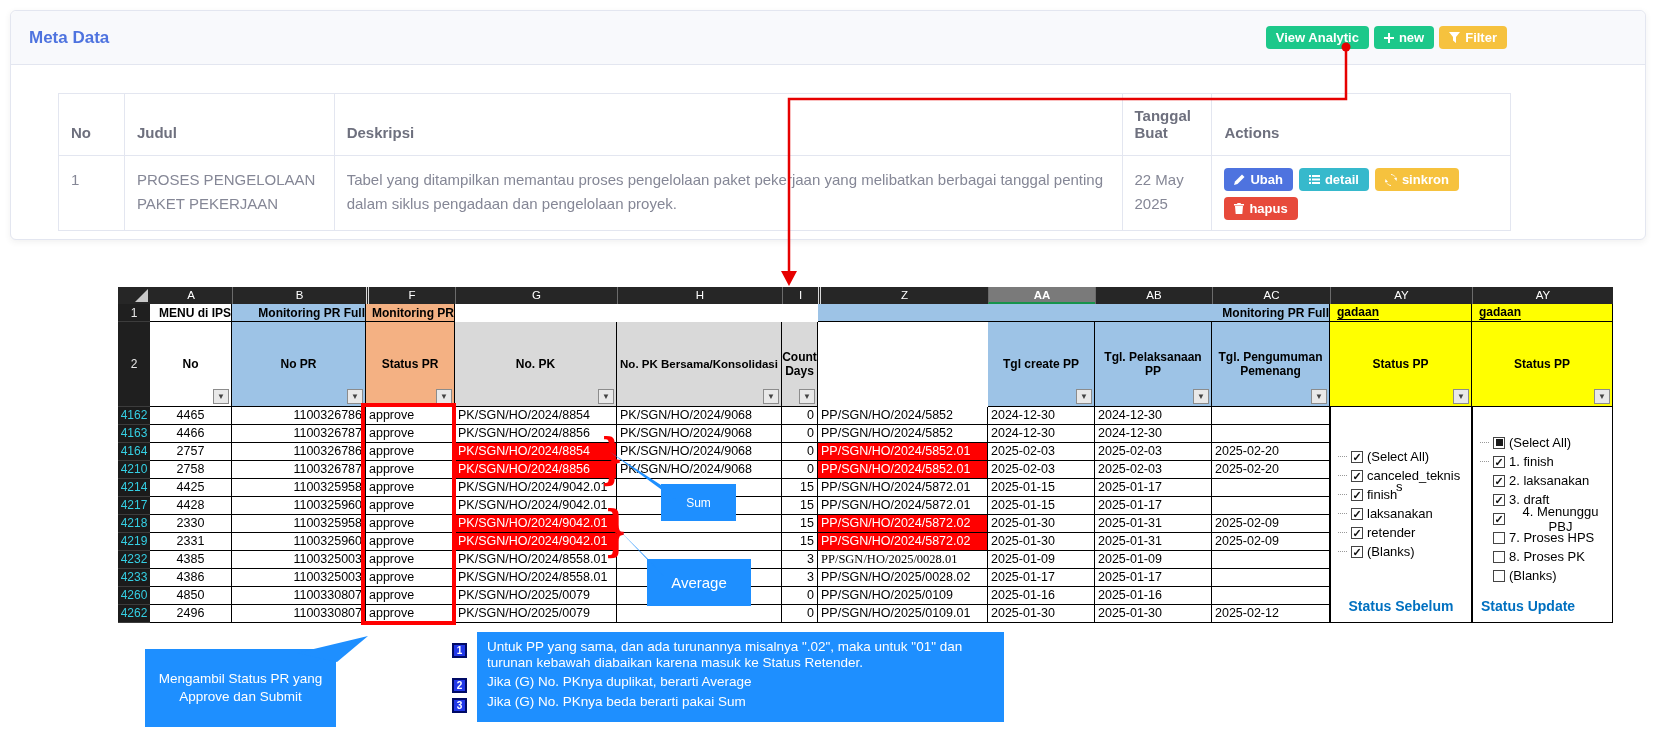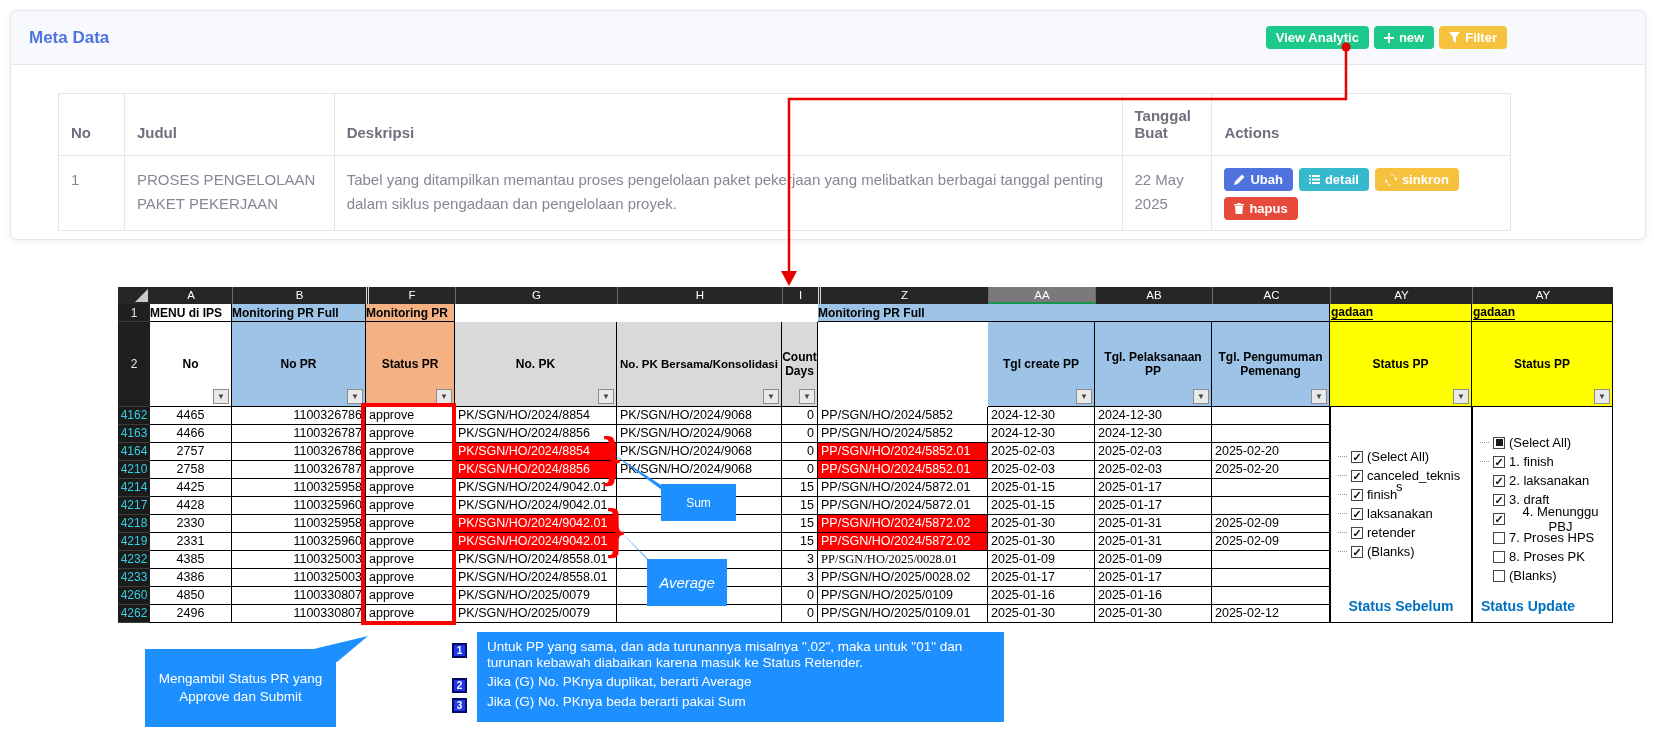--- a/index.html
+++ b/index.html
@@ -38,37 +38,37 @@
   .act-wrap { display:flex; flex-wrap:wrap; gap:6px; width:250px; }
 
   
   #sheet-grid { position:absolute; left:118px; top:287px; width:1496px; height:339px;
                 background:#fff; font-size:12.5px; color:#000; }
   .abs { position:absolute; }
   .colletter { background:#262626; color:#fff; font-size:11.5px; text-align:center;
                line-height:17px; border-left:1px solid #6b6b6b; }
   .colletter.first { border-left:none; }
   .colletter.sep { border-left:3px double #d9d9d9; }
-  .colletter.sel { background:#7a7a7a; border-bottom:2px solid #17934b; }
+  .colletter.sel { background:#7a7a7a; border-bottom:2px solid #17934b;font-weight:bold; }
   .cornercell { background:#262626; }
   .corner-tri { position:absolute; right:2px; bottom:2px; width:0; height:0;
                 border-bottom:13px solid #c9c9c9; border-left:13px solid transparent; }
   .rowlab { background:#1f1f1f; color:#e8e8e8; font-size:12px; text-align:center;
             display:flex; align-items:center; justify-content:center;
             border-bottom:1px solid #3c3c3c; }
   .rownum { background:#1b1b1b; color:#35cfe3; font-size:12px; text-align:center;
             line-height:17px; border-bottom:1px solid #3c3c3c; }
   .hcell { border-right:1px solid #000; border-bottom:1px solid #000;
            display:flex; align-items:center; justify-content:center; text-align:center;
            font-weight:bold; font-size:12px; padding:2px 2px; }
   .hcell.nowrap { white-space:nowrap; font-size:11.5px; }
   .gcell { border-right:1px solid #000; border-bottom:1px solid #000;
-           display:flex; align-items:center; justify-content:flex-start;
+           display:flex; align-items:center; justify-content:flex-end;
            font-weight:bold; font-size:12px; }
-  .gcell.gad { justify-content:flex-start; padding-left:1px; }
+  .gcell.gad { justify-content:flex-start; padding-left:7px; }
   .gcell.gad .u { border-bottom:1px solid #000; }
   .dcell { border-right:1px solid #000; border-bottom:1px solid #000;
            line-height:17px; padding:0 3px; overflow:hidden; white-space:nowrap; }
   .dcell.al-c { text-align:center; } .dcell.al-r { text-align:right; } .dcell.al-l { text-align:left; }
   .dcell.redcell { background:#ff0000; color:#fff; }
   .f-white { background:#ffffff; } .f-blue { background:#9dc3e6; }
   .f-orange { background:#f4b183; } .f-gray { background:#d9d9d9; }
   .f-yellow { background:#ffff00; }
   .fbtn { position:absolute; right:2px; bottom:2px; width:16px; height:15px;
           background:#e9e9e9; border:1px solid #8c8c8c; display:flex;
@@ -91,21 +91,21 @@
   .redbox { position:absolute; left:361px; top:403px; width:95px; height:222px;
             border:4px solid #ff0000; z-index:40; pointer-events:none; }
   .brace { position:absolute; color:#ff0000; font-family:"DejaVu Serif",serif;
            font-weight:bold; z-index:45; transform:scaleX(.62); transform-origin:left center; }
   .brace::before { content:"}"; }
   #brace1 { left:601px; top:431px; font-size:54px; line-height:54px; }
   #brace2 { left:605px; top:503px; font-size:54px; line-height:54px; }
   .callout { position:absolute; background:#1e8fff; color:#fff; z-index:46;
              display:flex; align-items:center; justify-content:center; text-align:center; }
   #sum-box { left:661px; top:484px; width:75px; height:37px; font-size:12px; }
-  #avg-box { left:647px; top:559px; width:80px; height:47px; font-size:15px;font-style:italic; }
+  #avg-box { left:647px; top:559px; width:104px; height:47px; font-size:15px; }
   #mengambil-box { left:145px; top:649px; width:191px; height:78px; font-size:13.5px;
                    line-height:18px; padding:4px 10px; }
   .notesbox { position:absolute; left:477px; top:632px; width:527px; height:90px;
               background:#1e8fff; color:#fff; font-size:13.5px; line-height:15.5px;
               padding:7px 10px; z-index:46; }
   .notesbox p { margin-bottom:4px; }
   .nsq { position:absolute; left:452px; width:15px; height:15px; background:#2238e8;
          border:2px solid #000a66; color:#fff; font-size:10px; font-weight:bold;
          display:flex; align-items:center; justify-content:center; z-index:47; }
   #nsq1 { top:643px; } #nsq2 { top:678px; } #nsq3 { top:698px; }

